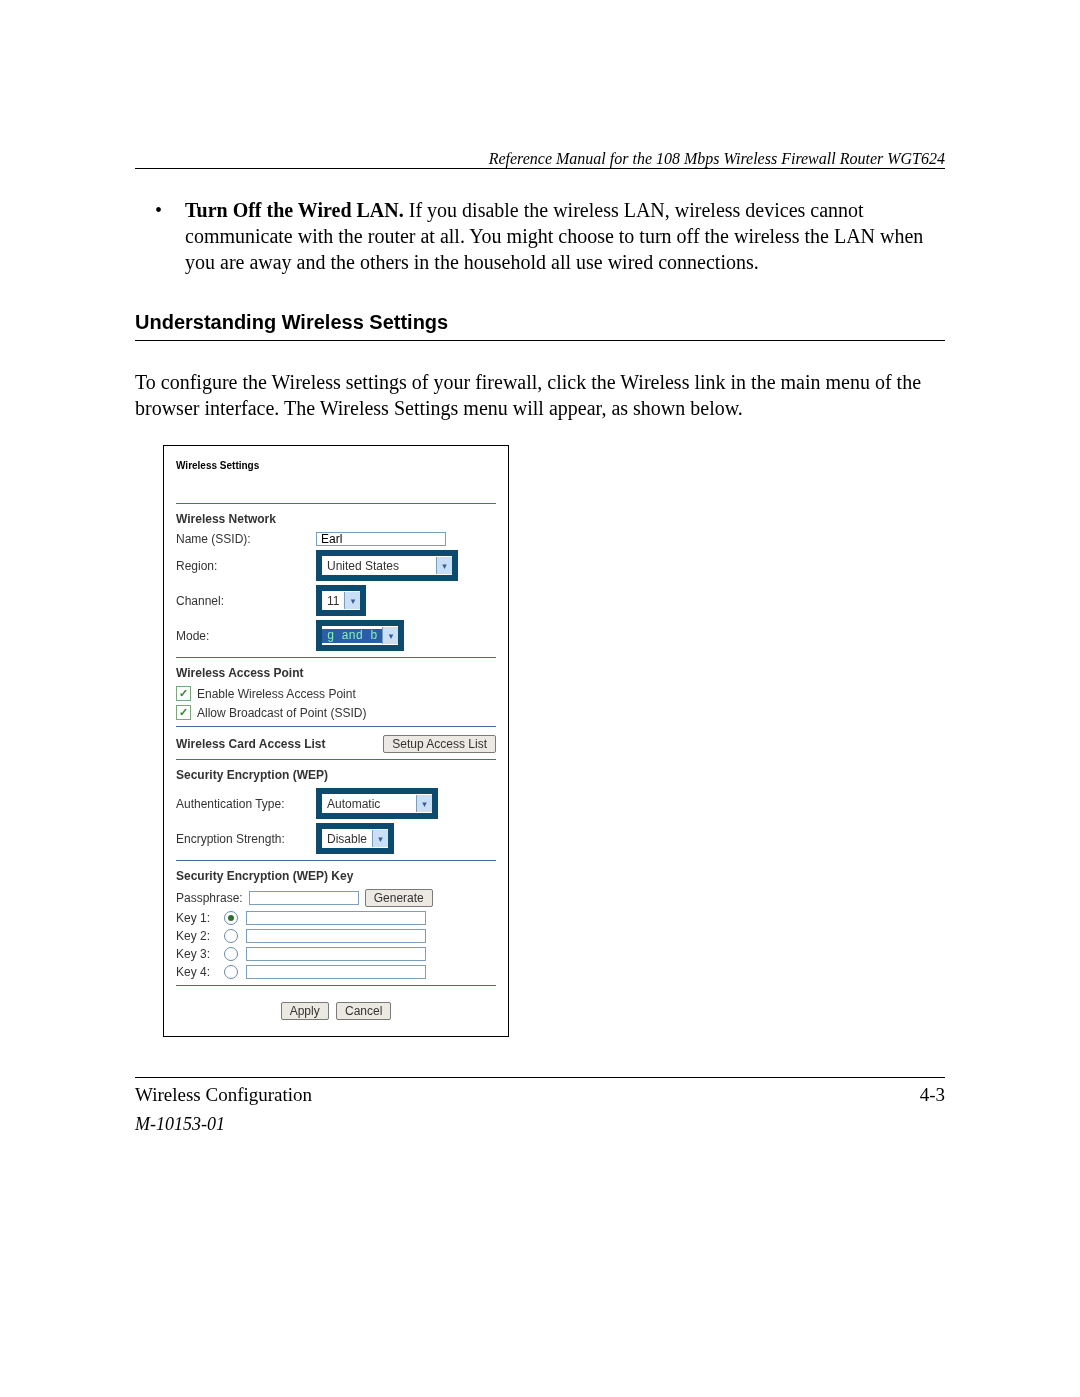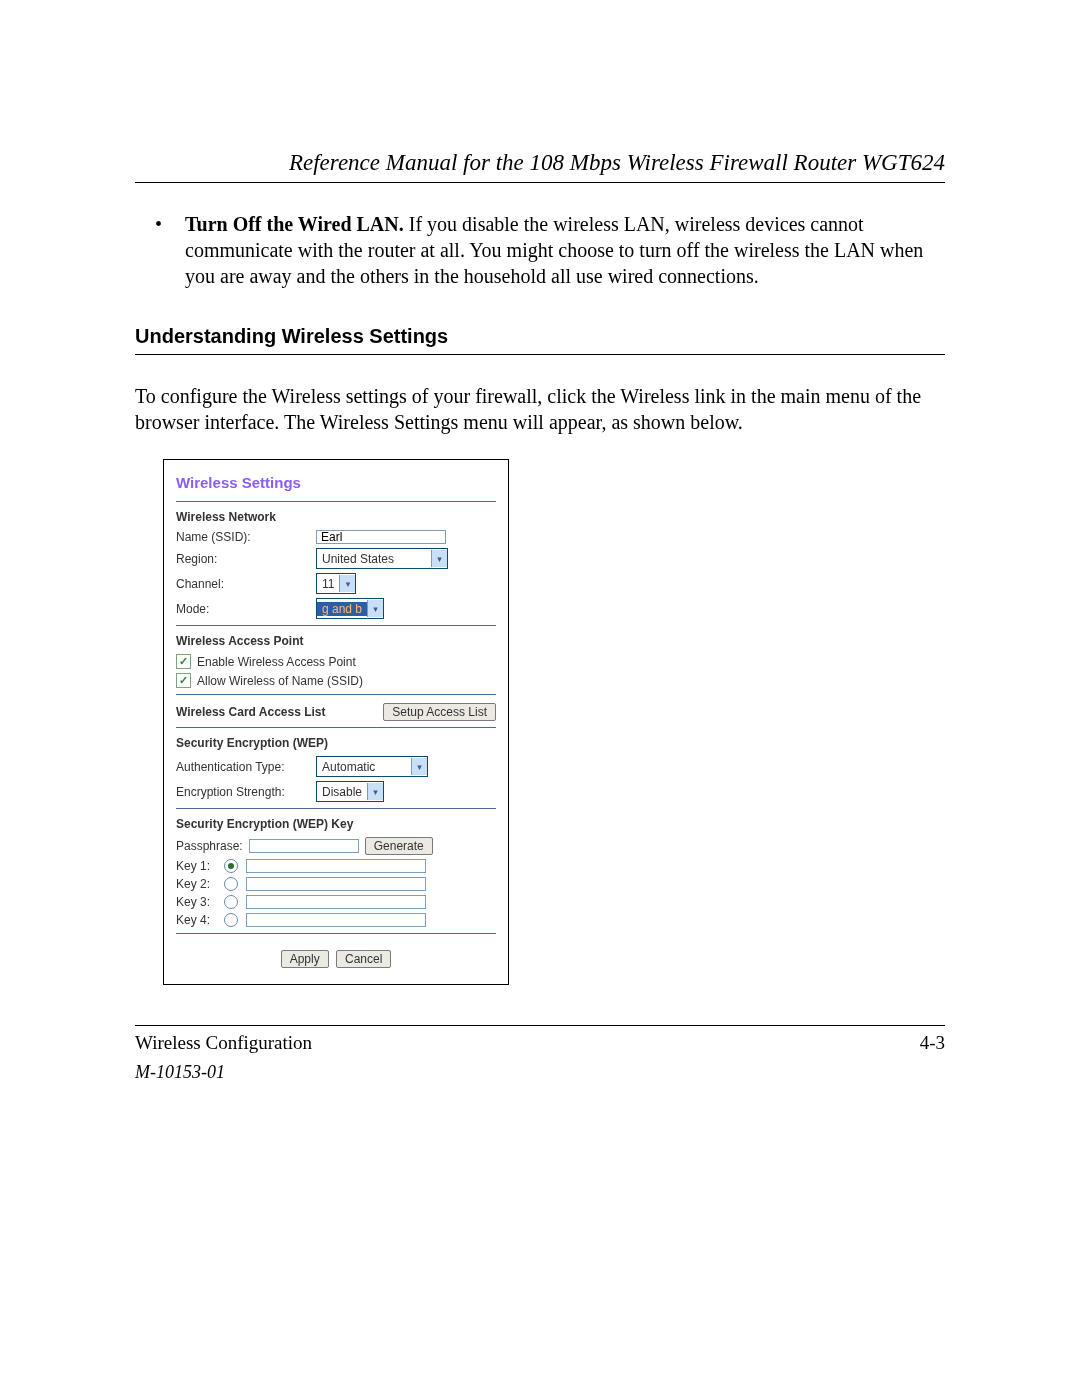--- a/index.html
+++ b/index.html
@@ -12,22 +12,21 @@
   }
   .page {
     width: 1080px;
     box-sizing: border-box;
     padding: 150px 135px 60px 135px;
     margin: 0 auto;
   }
   .manual-header {
     font-style: italic;
     text-align: right;
-    font-size: 23px;
-    padding-bottom: 6px;
+    font-size: 16px;
     border-bottom: 1px solid #000;
     margin-bottom: 28px;
   }
   .bullet-row {
     display: flex;
     margin-left: 20px;
     line-height: 1.3;
   }
   .bullet-dot {
     width: 30px;
@@ -56,24 +55,24 @@
   .router-panel {
     width: 320px;
     border: 1px solid #000;
     background: #fff;
     font-family: Arial, Helvetica, sans-serif;
     font-size: 12px;
     color: #333;
     padding: 10px 12px 8px 12px;
   }
   .panel-title {
-    color: #8b5cf6;
-    font-weight: bold;
-    font-size: 15px;
-    margin: 4px 0 10px 0;
+    color: #000000;
+    font-weight: bold;
+    font-size: 10px;
+    margin: 4px 0 32px 0;
   }
   .rule {
     border: 0; border-top: 1px solid #4a6a9a; margin: 6px 0 8px 0;
   }
   .sec-label {
     font-weight: bold;
     font-size: 12px;
     margin: 4px 0 6px 0;
   }
   .row {
@@ -87,35 +86,35 @@
     font-size: 12px;
     height: 14px;
     box-sizing: border-box;
     padding: 5px 4px;
     border: 1px solid #7e9db9;
     background: #fff;
   }
   .sel {
     font-family: Arial, Helvetica, sans-serif;
     font-size: 12px;
-    border: 1px solid #0c4a6e;
+    border: 6px solid #0c4a6e;
     background: #fff;
     display: inline-flex;
     align-items: center;
     height: 19px;
   }
   .sel .sel-val { padding: 0 5px; }
   .sel .sel-btn {
     width: 15px; height: 17px;
     background: #c8dff5;
     border-left: 1px solid #7e9db9;
     display:flex; align-items:center; justify-content:center;
     color:#3a5b99; font-size:9px;
   }
-  .sel.hi .sel-val { background:#2a5ea8; color:#fdba74; }
+  .sel.hi .sel-val { background:#2a5ea8; color:#86efac;font-family:Liberation Mono, monospace; }
   .cb {
     width:13px; height:13px; border:1px solid #7ba67b; background:#fff;
     display:inline-flex; align-items:center; justify-content:center;
     margin-right:6px; color:#2e8b2e; font-size:11px; font-weight:bold;
   }
   .btn {
     font-family: Arial, Helvetica, sans-serif;
     font-size: 12px;
     border: 1px solid #7a7a7a;
     background: #ece9e2;
@@ -208,21 +207,21 @@
       </div>
 
       <hr class="rule">
       <div class="sec-label">Wireless Access Point</div>
       <div class="row">
         <span class="cb">✓</span>
         <span>Enable Wireless Access Point</span>
       </div>
       <div class="row">
         <span class="cb">✓</span>
-        <span>Allow Wireless of Name (SSID)</span>
+        <span>Allow Broadcast of Point (SSID)</span>
       </div>
 
       <hr class="rule">
       <div class="acl-row">
         <span class="sec-label" style="margin:0">Wireless Card Access List</span>
         <span class="btn">Setup Access List</span>
       </div>
 
       <hr class="rule">
       <div class="sec-label">Security Encryption (WEP)</div>

